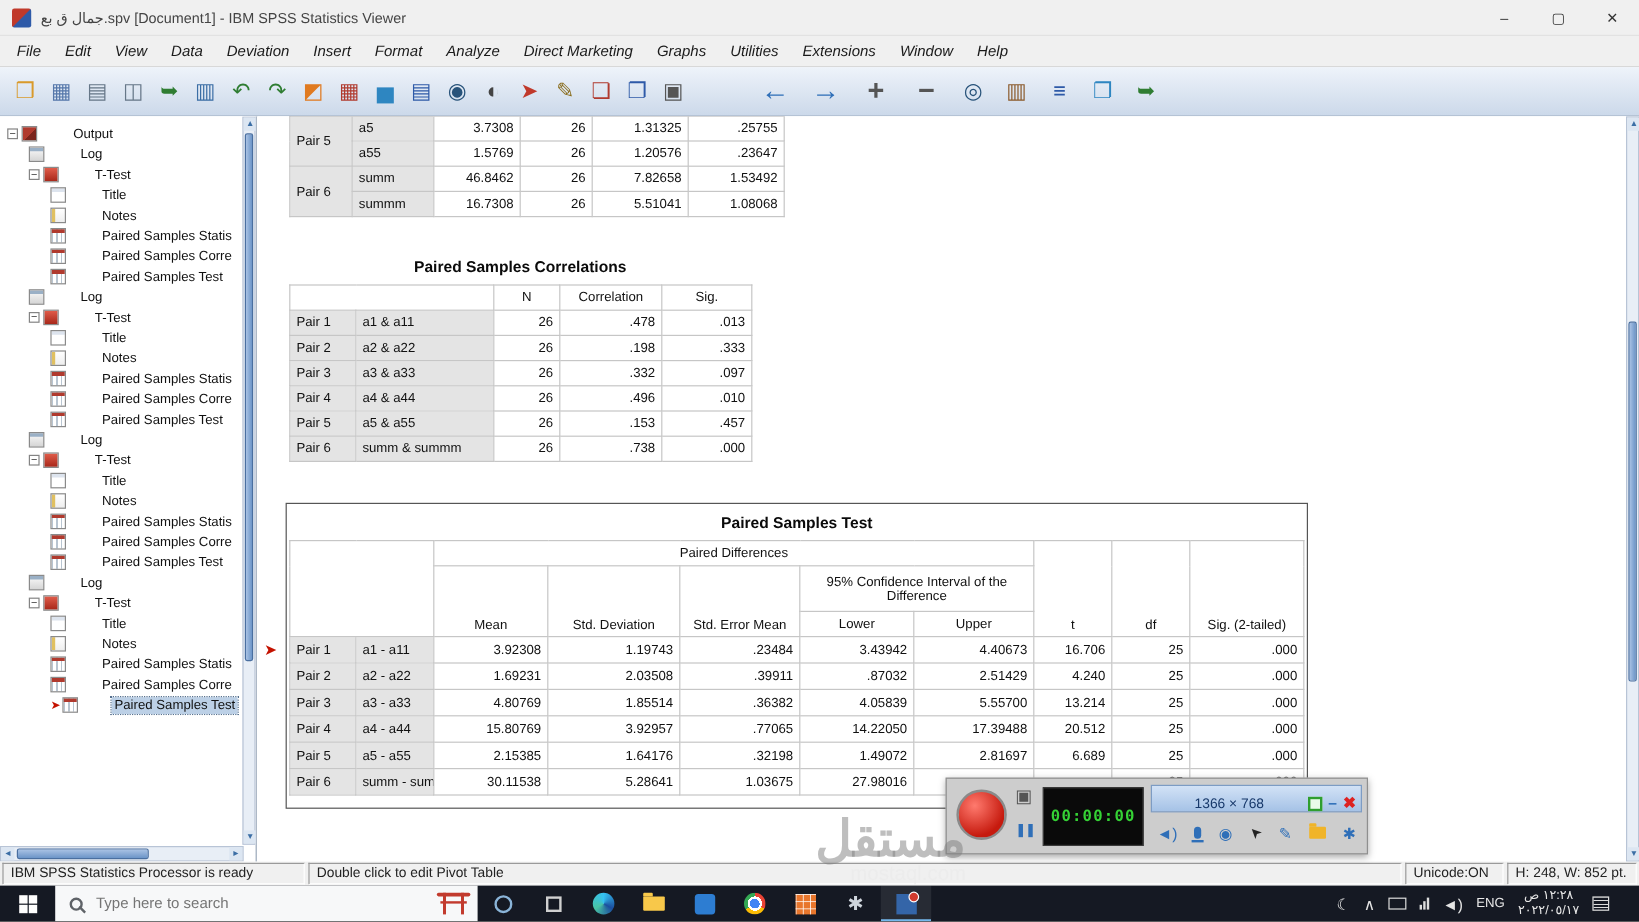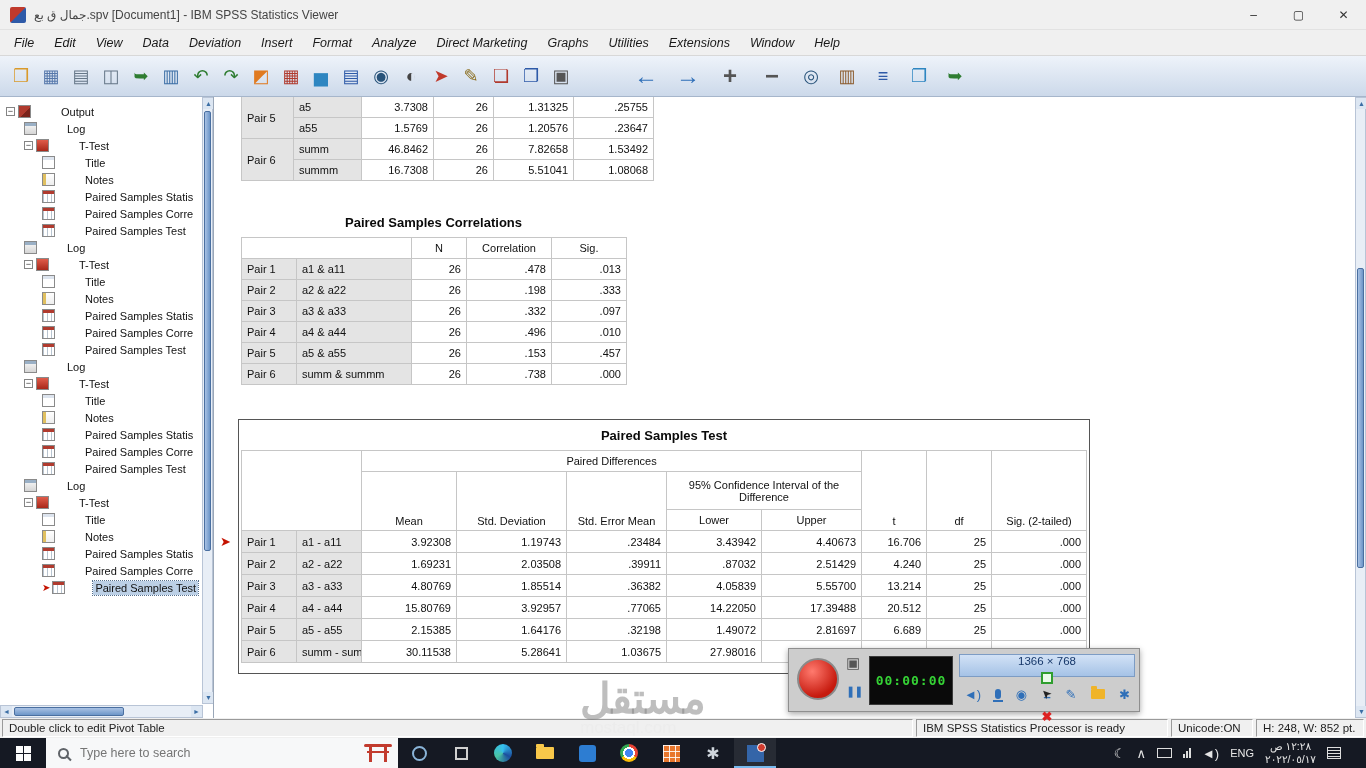--- a/index.html
+++ b/index.html
@@ -133,36 +133,36 @@
             border:1px solid #8f8f8f;box-shadow:0 2px 6px rgba(0,0,0,.35);}
   .rec-btn{position:absolute;left:8px;top:9px;width:42px;height:42px;border-radius:50%;
            background:radial-gradient(circle at 35% 30%,#ff7a6e,#c61a0e 70%);border:2px solid #8a8a8a;}
   .rec-cam{position:absolute;left:57px;top:5px;font-size:15px;color:#555;}
   .rec-pause{position:absolute;left:57px;top:36px;font-size:11px;color:#2f6fb8;letter-spacing:-1px;}
   .rec-lcd{position:absolute;left:80px;top:7px;width:84px;height:49px;background:#0a0a0a;
            border:1px solid #3a3a3a;color:#35d235;font-family:"DejaVu Sans Mono",monospace;
            font-size:13px;font-weight:bold;text-align:center;line-height:47px;letter-spacing:1px;}
   .rec-band{position:absolute;left:170px;top:5px;width:176px;height:23px;
            background:linear-gradient(#d2e2f6,#a5c2e6);border:1px solid #7d9cc4;
-           display:flex;align-items:center;padding:0 4px;gap:5px;font-size:11.5px;color:#17386a;flex-direction:column;}
+           display:flex;align-items:flex-end;padding:0 4px;gap:5px;font-size:11.5px;color:#17386a;}
   .rec-res{flex:1;text-align:center;}
   .rec-stop{width:12px;height:12px;border:2px solid #2f9e2f;background:#eafbea;flex:none;}
   .rec-min{color:#2f6fb8;font-weight:bold;font-size:13px;}
   .rec-close{color:#d22;font-weight:bold;font-size:13px;}
   .rec-row2{position:absolute;left:170px;top:31px;width:176px;height:28px;display:flex;
             align-items:center;justify-content:space-between;padding:0 5px;}
   .rr{font-size:13px;color:#2f6fb8;}
   .rr-cursor{color:#222;display:inline-block;transform:rotate(-135deg);font-size:12px;}
   .mic{position:relative;width:6px;height:10px;background:#2f6fb8;border-radius:3px;}
   .mic::after{content:"";position:absolute;left:-2px;bottom:-3px;width:10px;height:2px;background:#2f6fb8;}
   .mfold{width:14px;height:10px;background:#f0b429;position:relative;border-radius:1px;}
   .mfold::before{content:"";position:absolute;top:-3px;left:0;width:6px;height:3px;
                  background:#f0b429;border-radius:1px 1px 0 0;}
   
-  .watermark{position:absolute;left:580px;top:676px;width:210px;text-align:left;z-index:60;
+  .watermark{position:absolute;left:595px;top:676px;width:210px;text-align:right;z-index:60;
              pointer-events:none;}
   .wm-ar{font-size:42px;font-weight:bold;color:rgba(125,125,125,.5);line-height:1.1;}
   .wm-en{font-size:17px;color:rgba(235,235,235,.68);margin-top:-4px;}
 </style>
 </head>
 <body>
 
 <div class="screen">
 
   <div class="titlebar">
@@ -597,22 +597,22 @@
     </div>
 
     <div class="vscroll" style="left:1355px;top:0;height:621px;">
       <span class="sarr" style="top:0;">▲</span>
       <div class="thumbv" style="top:170px;height:300px;"></div>
       <span class="sarr" style="bottom:0;">▼</span>
     </div>
   </div>
 
   <div class="statusbar">
+    <div class="sseg" style="width:252px;">IBM SPSS Statistics Processor is ready</div>
     <div class="sseg" style="flex:1;">Double click to edit Pivot Table</div>
-    <div class="sseg" style="width:252px;">IBM SPSS Statistics Processor is ready</div>
     <div class="sseg" style="width:82px;">Unicode:ON</div>
     <div class="sseg" style="width:108px;">H: 248, W: 852 pt.</div>
   </div>
 
   <div class="taskbar">
     <div class="tk-start">
       <span class="winlogo">
           <span></span>
           <span></span>
           <span></span>

